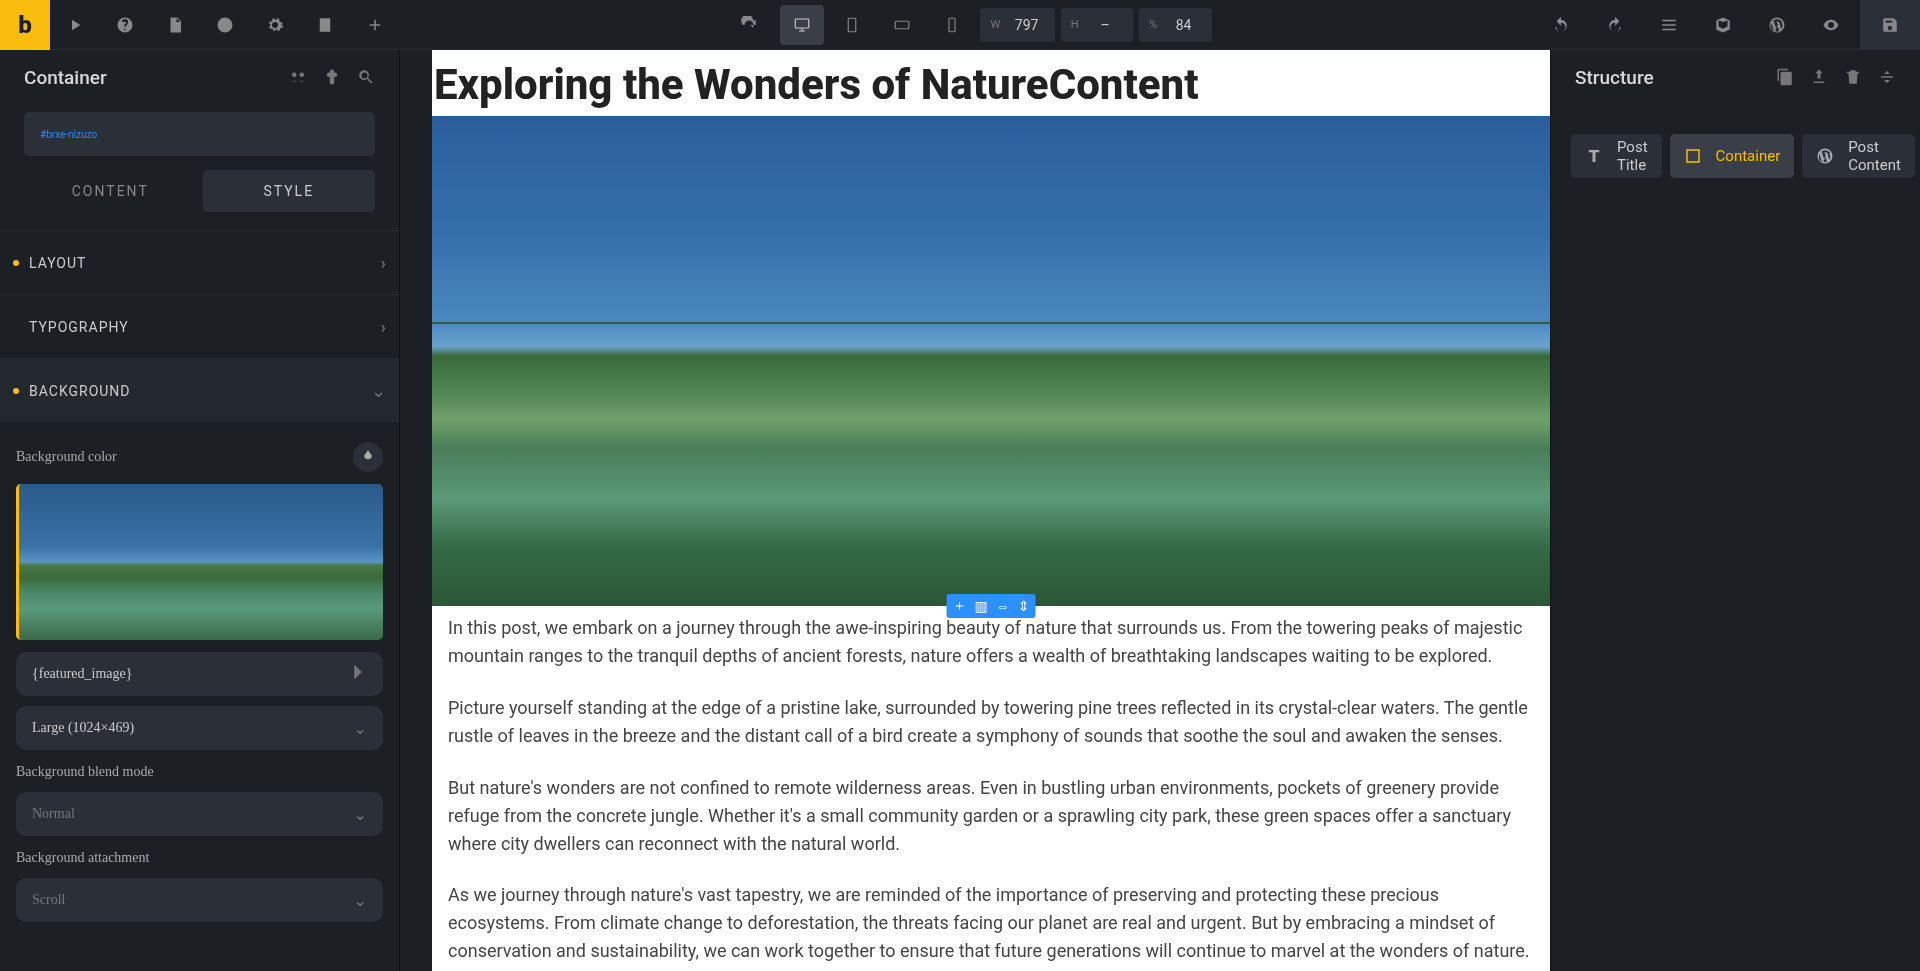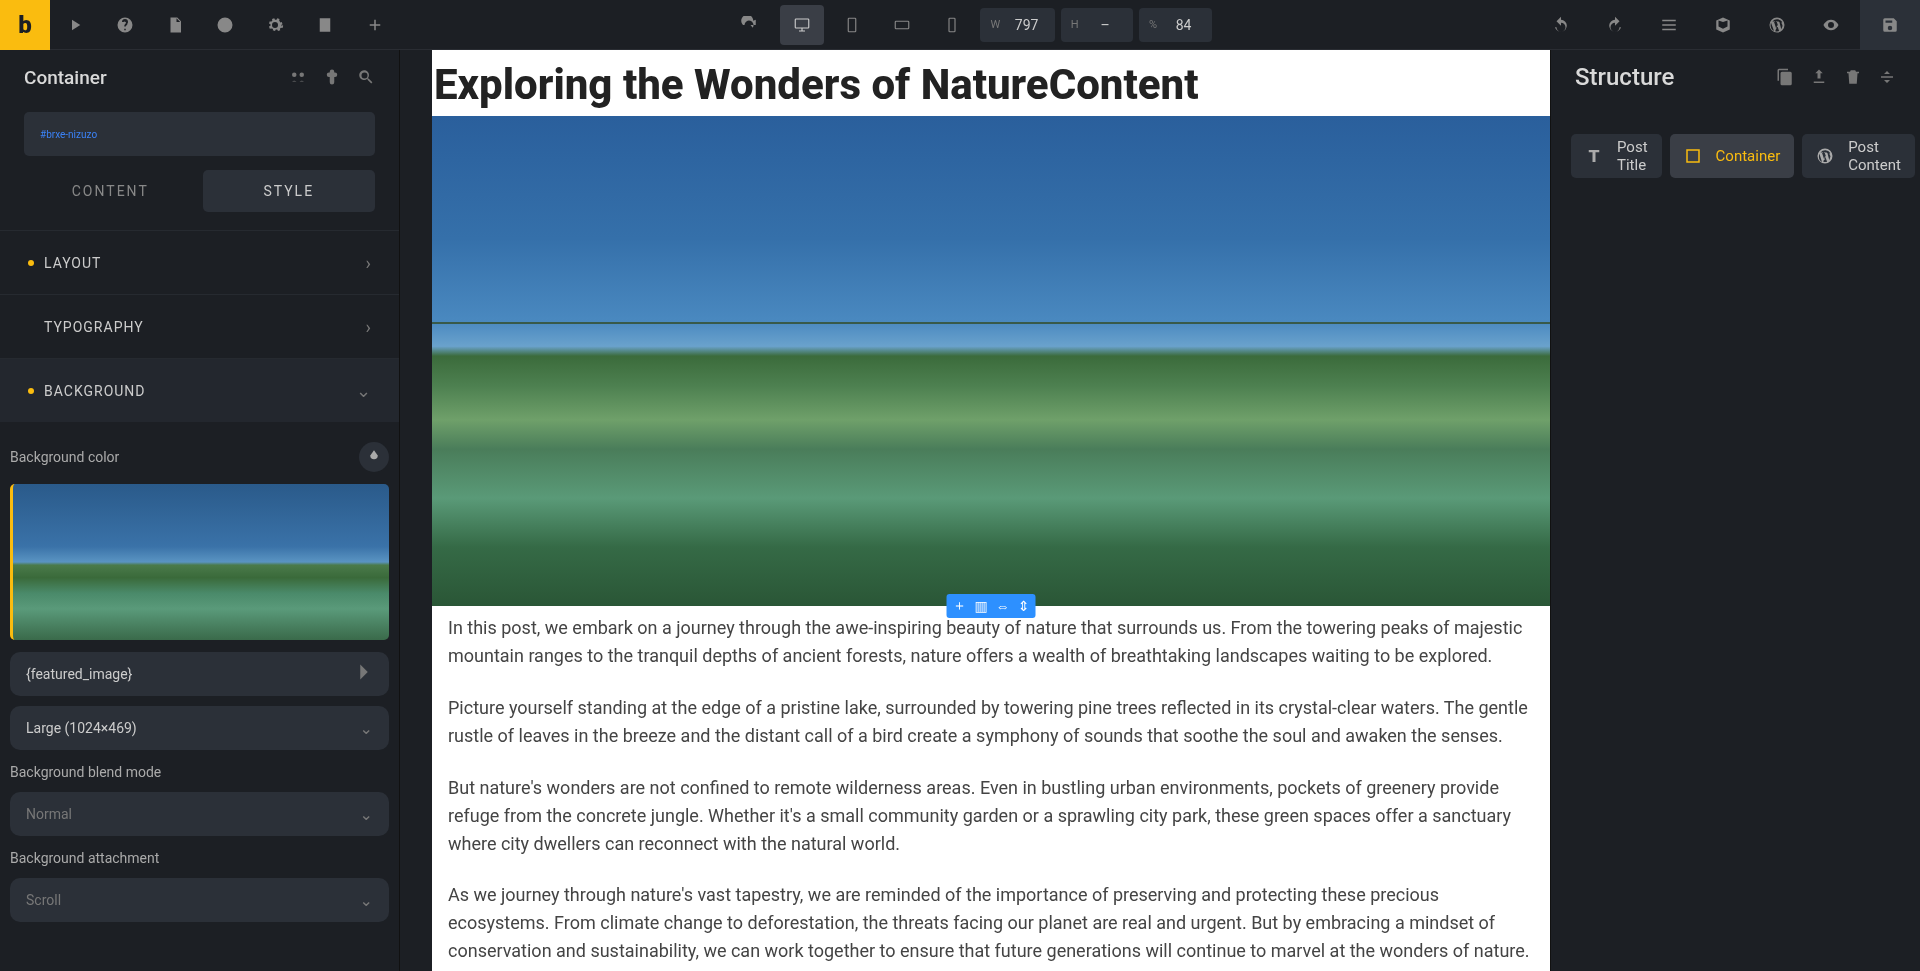--- a/index.html
+++ b/index.html
@@ -85,29 +85,29 @@
 .tab {
   flex: 1; height: 42px; display: flex; align-items: center; justify-content: center;
   font-size: 14px; letter-spacing: 2px; color: #888; cursor: pointer; border-radius: 5px;
 }
 .tab.active { background: #2b3038; color: #ccc; }
 
 .panel-body { flex:1; overflow-y: auto; margin-top: 18px; }
 
 .accordion {
   height: 64px; display: flex; align-items: center; justify-content: space-between;
-  padding: 0 28px; cursor: pointer; border-top: 1px solid #262a30;
+  padding: 0 13px; cursor: pointer; border-top: 1px solid #262a30;
 }
 .accordion.expanded { background: #23272e; }
 .acc-label { font-size: 14px; letter-spacing: 1px; color: #ccc; display:flex; align-items:center; gap:10px; }
 .acc-dot { width:6px; height:6px; background:#fabc0f; border-radius:50%; }
 .acc-dot.hidden { visibility: hidden; }
 .acc-chev { color: #777; font-size: 18px; }
 
-.bg-content { padding: 20px 10px 0; }
+.bg-content { padding: 20px 16px 0; font-family: Liberation Serif, serif; }
 .field-label { font-size: 14px; color: #aaa; margin-bottom: 12px; display:flex; justify-content:space-between; align-items:center; }
 .drop-ico { width:30px; height:30px; background:#2b3038; border-radius:50%; display:flex; align-items:center; justify-content:center; color:#aaa; }
 
 .bg-preview {
   width: 100%; height: 156px; border-radius: 5px; margin-bottom: 12px;
   background: linear-gradient(to bottom,
     #2a5a8a 0%, #3a72a8 40%, #5a94c2 50%,
     #4a7a4a 52%, #3a6a3a 60%, #4a8a6a 70%, #5a9a7a 80%, #3a6a4a 100%);
   border-left: 3px solid #fabc0f;
   position: relative;
@@ -149,21 +149,21 @@
 .resize-handle span { cursor:pointer; }
 
 .article-body { padding: 8px 8px 0; font-size:18px; line-height:1.55; color:#444;margin-left:8px; }
 .article-body p { margin-bottom: 24px; }
 
 
 .right-panel { width: 370px; background:#1c1f24; border-left:1px solid #111; }
 .right-header {
   height:54px; display:flex; align-items:center; justify-content:space-between; padding: 0 24px;
 }
-.right-title { font-size:24px; color:#d9d9d9; font-weight:500; }
+.right-title { font-size:19px; color:#d9d9d9; font-weight:500; }
 .right-actions { display:flex; gap:16px; color:#777; }
 .right-actions span { cursor:pointer; display:flex; }
 
 .structure-list { padding: 30px 20px 0; display:flex; gap:8px; }
 .struct-item {
   background:#2b3038; border-radius:5px; height:44px;
   display:flex; align-items:center; gap:14px; padding: 0 14px;
   font-size:15px; color:#ccc; cursor:pointer;
 }
 .struct-item.active { background:#3a3e46; color:#fabc0f; }

